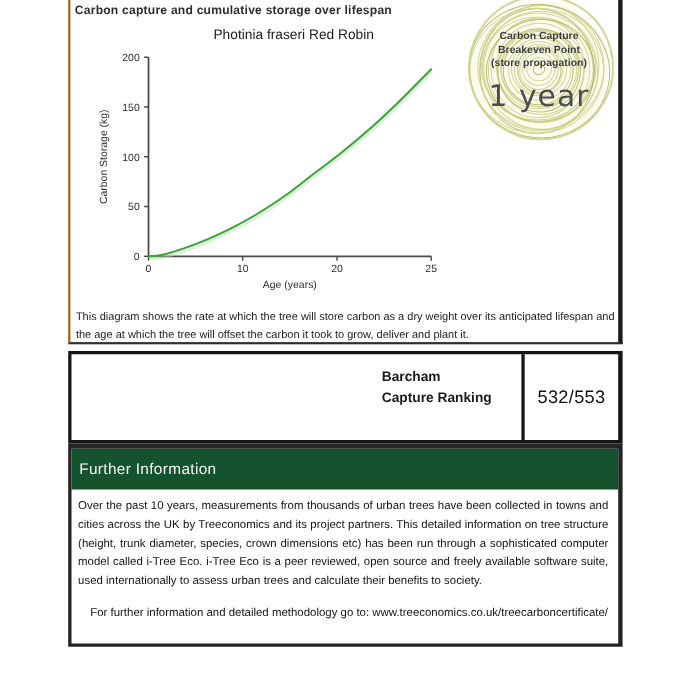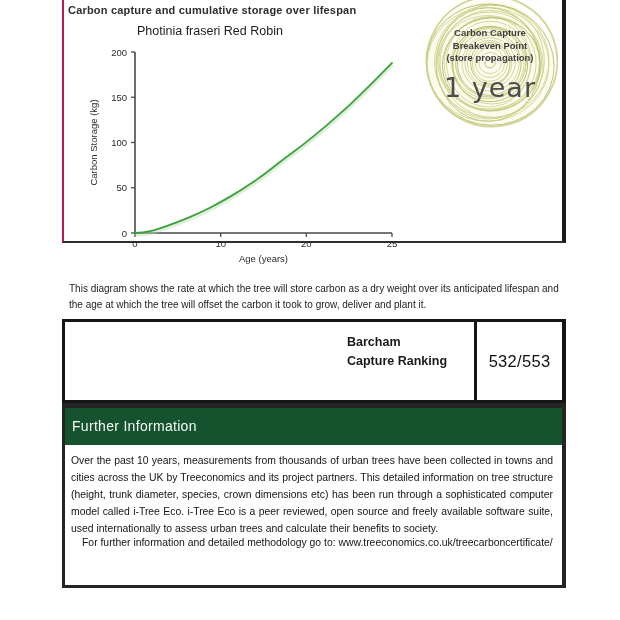--- a/index.html
+++ b/index.html
@@ -1,24 +1,24 @@
 <!DOCTYPE html>
 <html><head>
 <meta charset="utf-8">
 <style>
   html,body{margin:0;padding:0;background:#fff;}
   .page{position:relative;width:620px;height:620px;background:#ffffff;overflow:hidden;
         font-family:"Liberation Sans",sans-serif;color:#1c1c1c;}
   
-  .top-box{position:absolute;left:62px;top:0;width:504px;height:243px;box-sizing:border-box;
-           border-left:2px solid #be185d;border-right:4px solid #1c1c1c;border-bottom:2px solid #2f2f2f;
+  .top-box{position:absolute;left:62px;top:0;width:504px;height:313px;box-sizing:border-box;
+           border-left:2px solid #a16207;border-right:4px solid #1c1c1c;border-bottom:2px solid #2f2f2f;
            background:#fff;}
   .section-title{position:absolute;left:4px;top:-3px;font-size:11px;font-weight:bold;
                  color:#2e2e2e;letter-spacing:.2px;white-space:nowrap;}
-  .chart-title{position:absolute;left:73px;top:24px;width:260px;
+  .chart-title{position:absolute;left:73px;top:24px;width:260px;text-align:center;
                font-size:12.5px;color:#1d1d1d;}
   #chart-svg{position:absolute;left:6px;top:15px;}
   svg text{font-family:"Liberation Sans",sans-serif;}
   
   .badge{position:absolute;left:358px;top:-4px;width:136px;height:138px;}
   #rings-svg{position:absolute;left:0;top:0;}
   .badge-text{position:absolute;left:0;top:31px;width:136px;text-align:center;}
   .badge-line{font-size:9.5px;font-weight:bold;color:#3d3d3d;line-height:12.5px;}
   .badge-value{margin-top:7px;font-size:27px;color:#4c4c4c;letter-spacing:1px;
                font-family:"DejaVu Sans",sans-serif;}
@@ -32,21 +32,21 @@
   .ranking-label{position:absolute;left:282px;top:11px;font-size:12.5px;line-height:18.5px;color:#1a1a1a;}
   .ranking-right{width:85px;border-left:3px solid #161616;display:grid;place-items:center;}
   .ranking-value{font-size:16.5px;color:#111;letter-spacing:.3px;}
   
   .info-box{position:absolute;left:62px;top:403px;width:504px;height:185px;box-sizing:border-box;
             border:3px solid #242424;border-top-width:5px;border-right-width:4px;background:#fff;}
   .info-header{height:37px;background:#3b3b3b;color:#f7f7f7;font-size:14px;line-height:37px;
                padding-left:7px;letter-spacing:.3px;}
   .info-body{padding:7px 9px 0 6px;}
   .info-paragraph{margin:0;font-size:10.4px;line-height:17px;text-align:justify;color:#141414;}
-  .info-link{margin:0 0 0;font-size:10.4px;color:#141414;padding-left:11px;}
+  .info-link{margin:15px 0 0;font-size:10.4px;color:#141414;padding-left:11px;}
 </style>
 </head>
 <body>
 
 <div class="page">
 
   <section class="top-box">
     <h1 class="section-title">Carbon capture and cumulative storage over lifespan</h1>
     <div class="chart-title">Photinia fraseri Red Robin</div>
     <svg id="chart-svg" width="340" height="265" viewBox="0 0 340 265">

